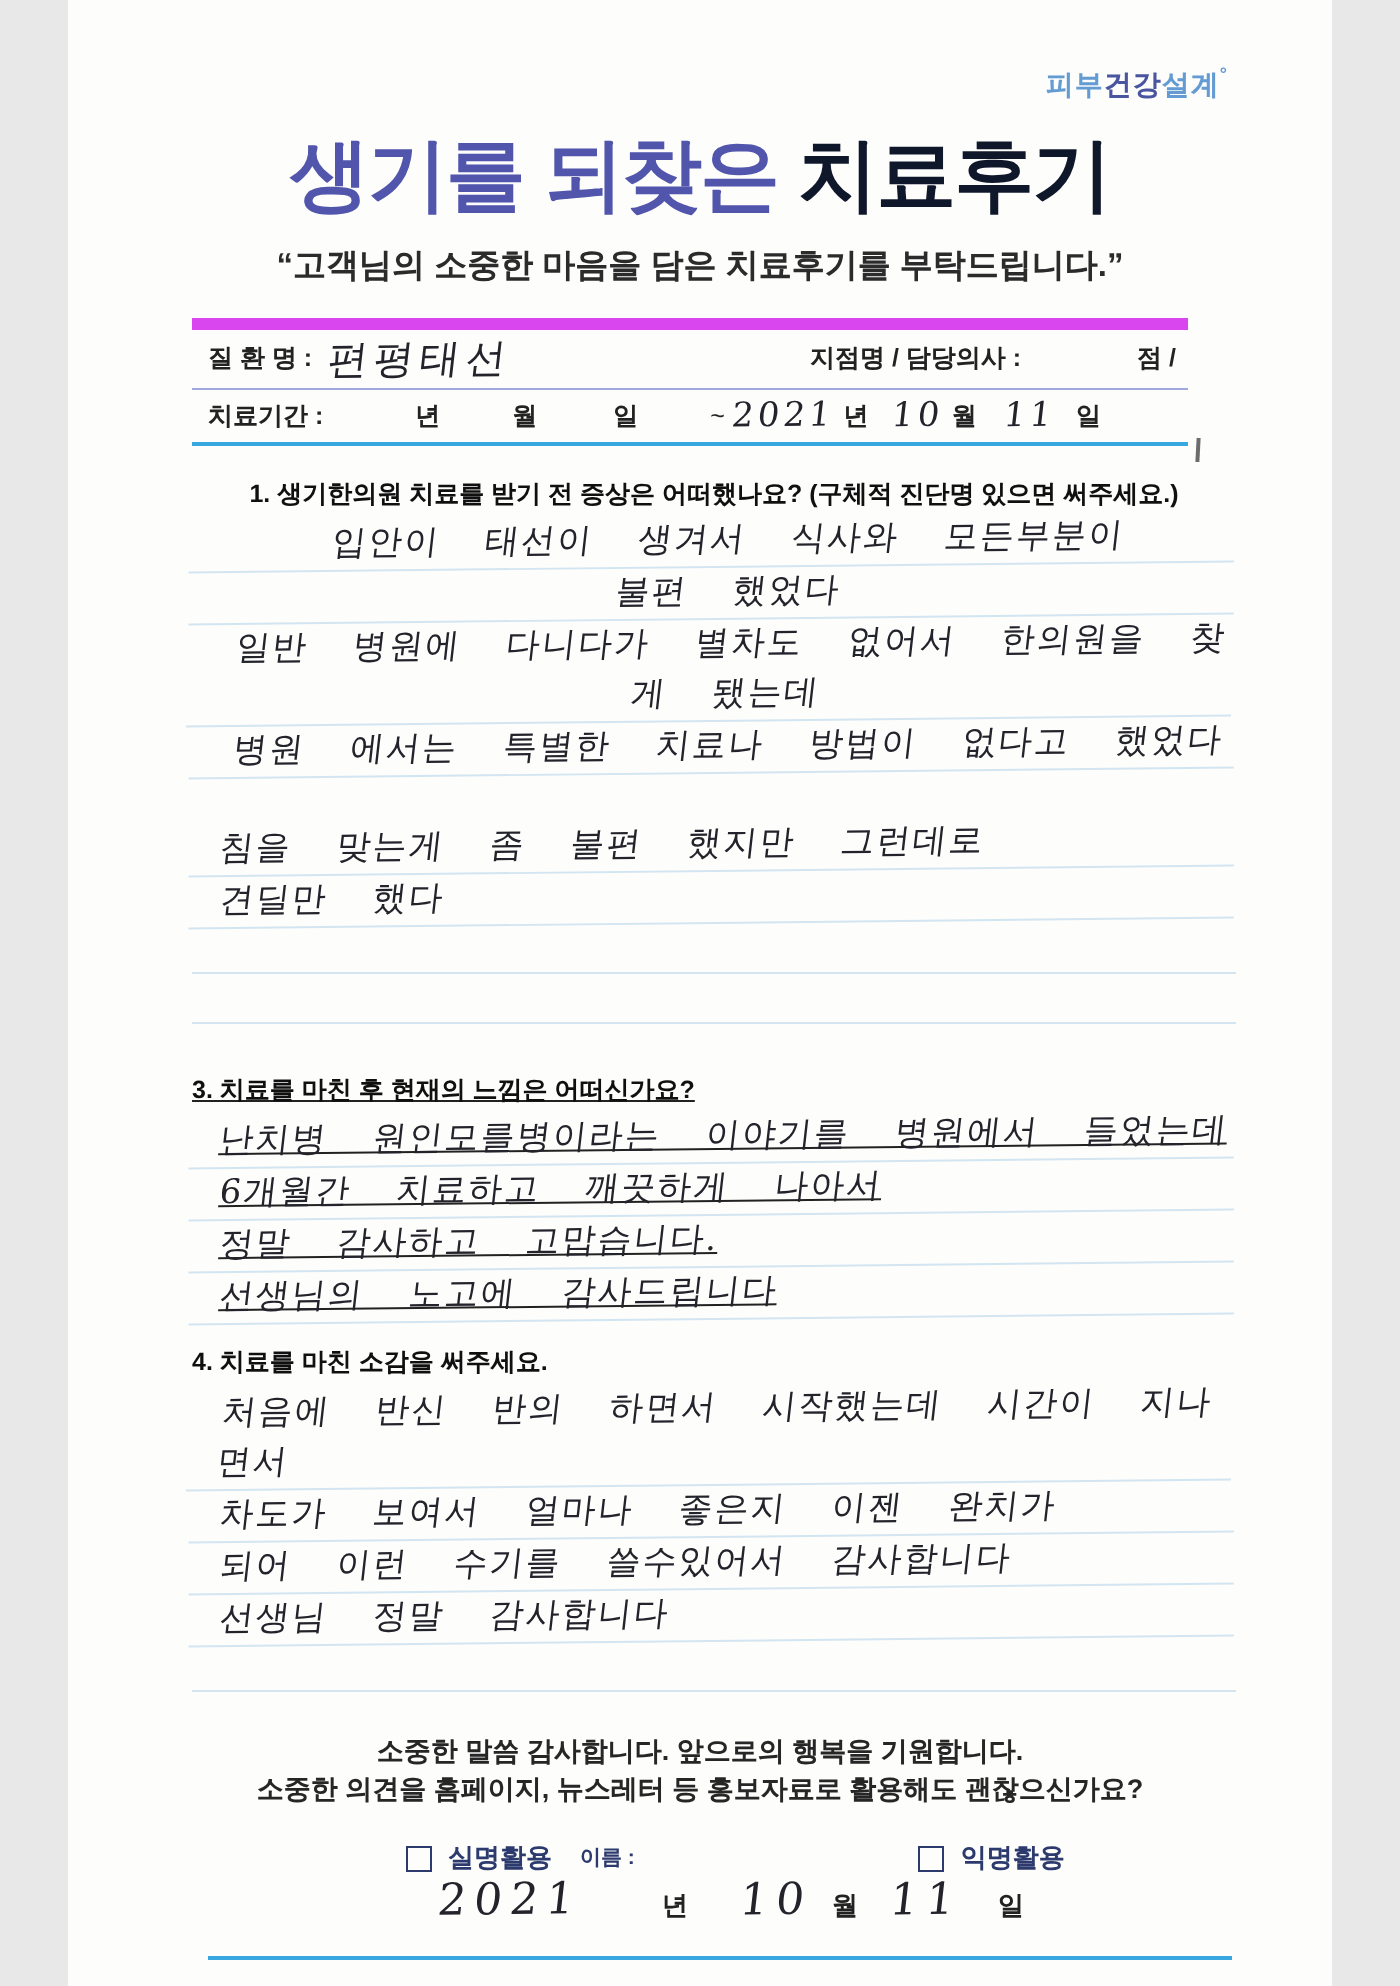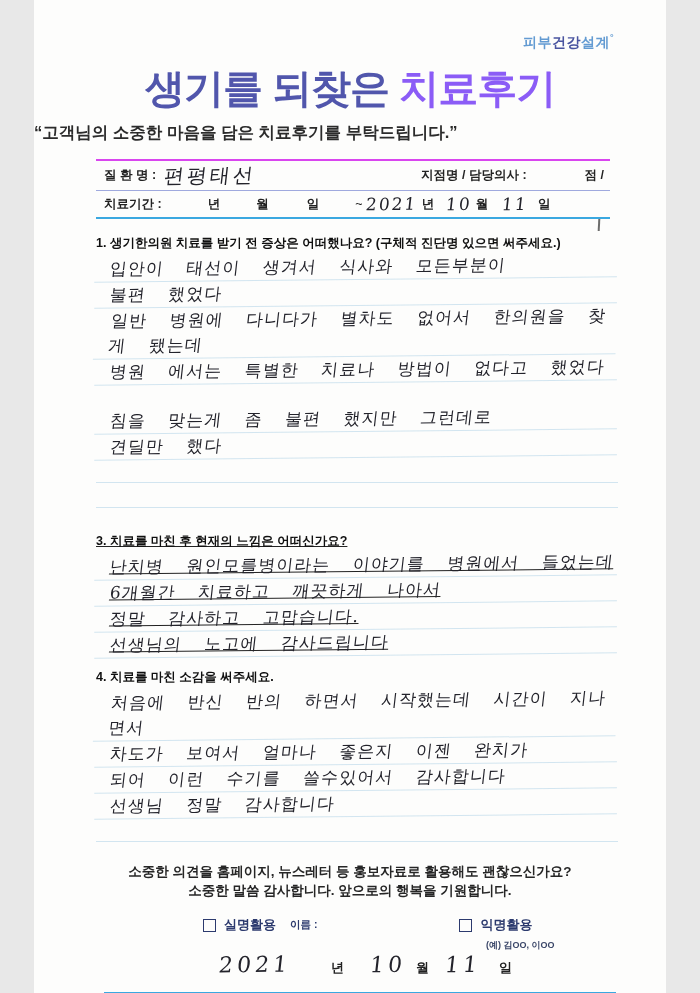--- a/index.html
+++ b/index.html
@@ -11,44 +11,44 @@
   }
   
   .logo { position:absolute; top:34px; right:52px; font-size:14px; letter-spacing:.5px;
           color:#639bd2; font-weight:600; }
   .logo .bold { color:#4a55a0; font-weight:800; }
   .logo .degree { font-size:9px; vertical-align:top; position:relative; top:-2px; color:#639bd2; }
   
   .title { margin-top:66px; text-align:center; font-size:40px; font-weight:800;
            letter-spacing:-1px; line-height:44px; }
   .title .t1 { color:#5156ac;text-align:right; }
-  .title .t2 { color:#8b5cf6; }
-  .subtitle { margin-top:12px; font-size:16.5px; font-weight:700; color:#2b2b2b; }
+  .title .t2 { color:#0f172a; }
+  .subtitle { margin-top:12px; text-align:center; font-size:16.5px; font-weight:700; color:#2b2b2b; }
   
-  .info-table { margin:15px 56px 0 62px; border-top:2px solid #d946ef; border-bottom:2px solid #3aa8e0; }
+  .info-table { margin:15px 72px 0 62px; border-top:6px solid #d946ef; border-bottom:2px solid #3aa8e0; }
   .info-row { display:flex; align-items:center; font-size:12.5px; font-weight:700; color:#222; }
   .info-row.r1 { height:30px; border-bottom:1.5px solid #9fa9de; }
   .info-row.r2 { height:26px;text-align:right; }
   .lbl { white-space:nowrap; }
   .ml8 { margin-left:8px; }
   
   .hw { font-family:"DejaVu Serif", serif; color:#23232b; font-weight:400;
         display:inline-block; transform:skewX(-7deg) rotate(-0.6deg); }
   .hw-disease { font-size:20px; margin-left:8px; width:120px; letter-spacing:3px; }
   .hw-num { font-size:17px; letter-spacing:2px; }
   .branch-label { margin-left:auto; }
   .branch-suffix { margin-left:58px; margin-right:6px; }
   .r2 .u1 { margin-left:46px; } .r2 .u2 { margin-left:36px; } .r2 .u3 { margin-left:38px; }
   .r2 .tilde { margin-left:36px; font-weight:400; }
   .r2 .hy { margin-left:4px; } .r2 .u4 { margin-left:4px; }
   .r2 .hm { margin-left:12px; } .r2 .u5 { margin-left:4px; }
   .r2 .hd { margin-left:14px; } .r2 .u6 { margin-left:10px; }
   
   .q { margin:0 48px 0 62px; }
-  .q1 { margin-top:16px; } .q2 { margin-top:23px; } .q3 { margin-top:25px;text-decoration:underline; } .q4 { margin-top:13px; }
+  .q1 { margin-top:16px;text-align:center; } .q2 { margin-top:23px; } .q3 { margin-top:25px;text-decoration:underline; } .q4 { margin-top:13px; }
   .q-label { font-size:12.5px; font-weight:800; color:#101010; margin-bottom:2px; }
   .ans { min-height:26px; line-height:25px; border-bottom:1px solid rgba(120,180,215,.32);
          padding-left:14px; font-size:17px; word-spacing:16px; letter-spacing:1px; }
   .ans.hw { display:block; }
   .ans.empty { min-height:24px; }
   .q2 .ans, .q3 .ans, .q4 .ans { min-height:25px; }
   
   .thanks { margin-top:20px; text-align:center; font-size:13.5px; font-weight:700;
             color:#262626; line-height:19px; }
   .consent { margin:16px 48px 0 145px; display:flex; align-items:center;padding-left:24px; }
@@ -134,33 +134,32 @@
   <section class="q q4">
     <div class="q-label">4. 치료를 마친 소감을 써주세요.</div>
     <div class="ans hw">처음에 반신 반의 하면서 시작했는데 시간이 지나면서</div>
     <div class="ans hw">차도가 보여서 얼마나 좋은지 이젠 완치가</div>
     <div class="ans hw">되어 이런 수기를 쓸수있어서 감사합니다</div>
     <div class="ans hw">선생님 정말 감사합니다</div>
     <div class="ans empty"></div>
   </section>
 
   <div class="thanks">
+    <div>소중한 말씀 감사합니다. 앞으로의 행복을 기원합니다.</div>
     <div>소중한 의견을 홈페이지, 뉴스레터 등 홍보자료로 활용해도 괜찮으신가요?</div>
-    <div>소중한 말씀 감사합니다. 앞으로의 행복을 기원합니다.</div>
   </div>
 
   <div class="consent">
     <span class="cbox"></span>
     <span class="cb-label">실명활용</span>
     <span class="name-label">이름 :</span>
     <span class="cbox second"></span>
     <span class="cb-label">익명활용</span>
   </div>
 
-  <div class="example">(예) 김OO, 이OO</div>
 
   <div class="date-row">
     <span class="hw">2021</span>
     <span class="unit uy">년</span>
     <span class="hw hm2">10</span>
     <span class="unit um">월</span>
     <span class="hw hd2">11</span>
     <span class="unit ud">일</span>
   </div>
 

